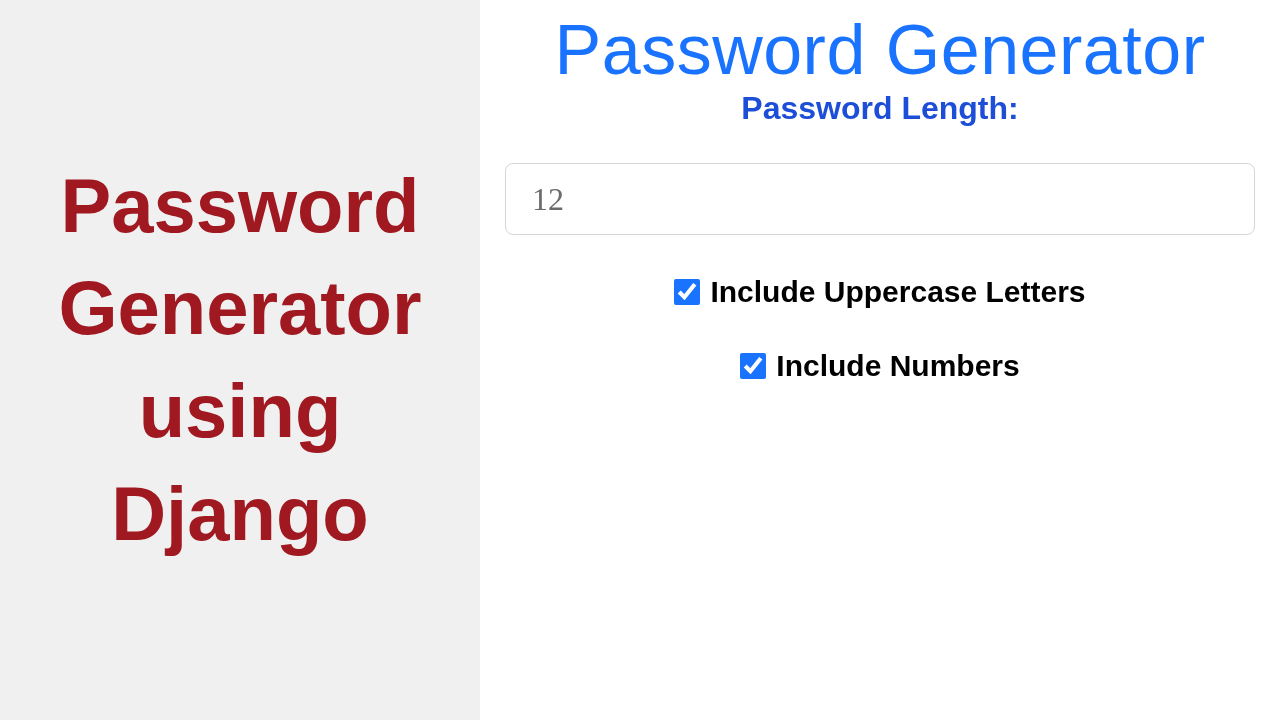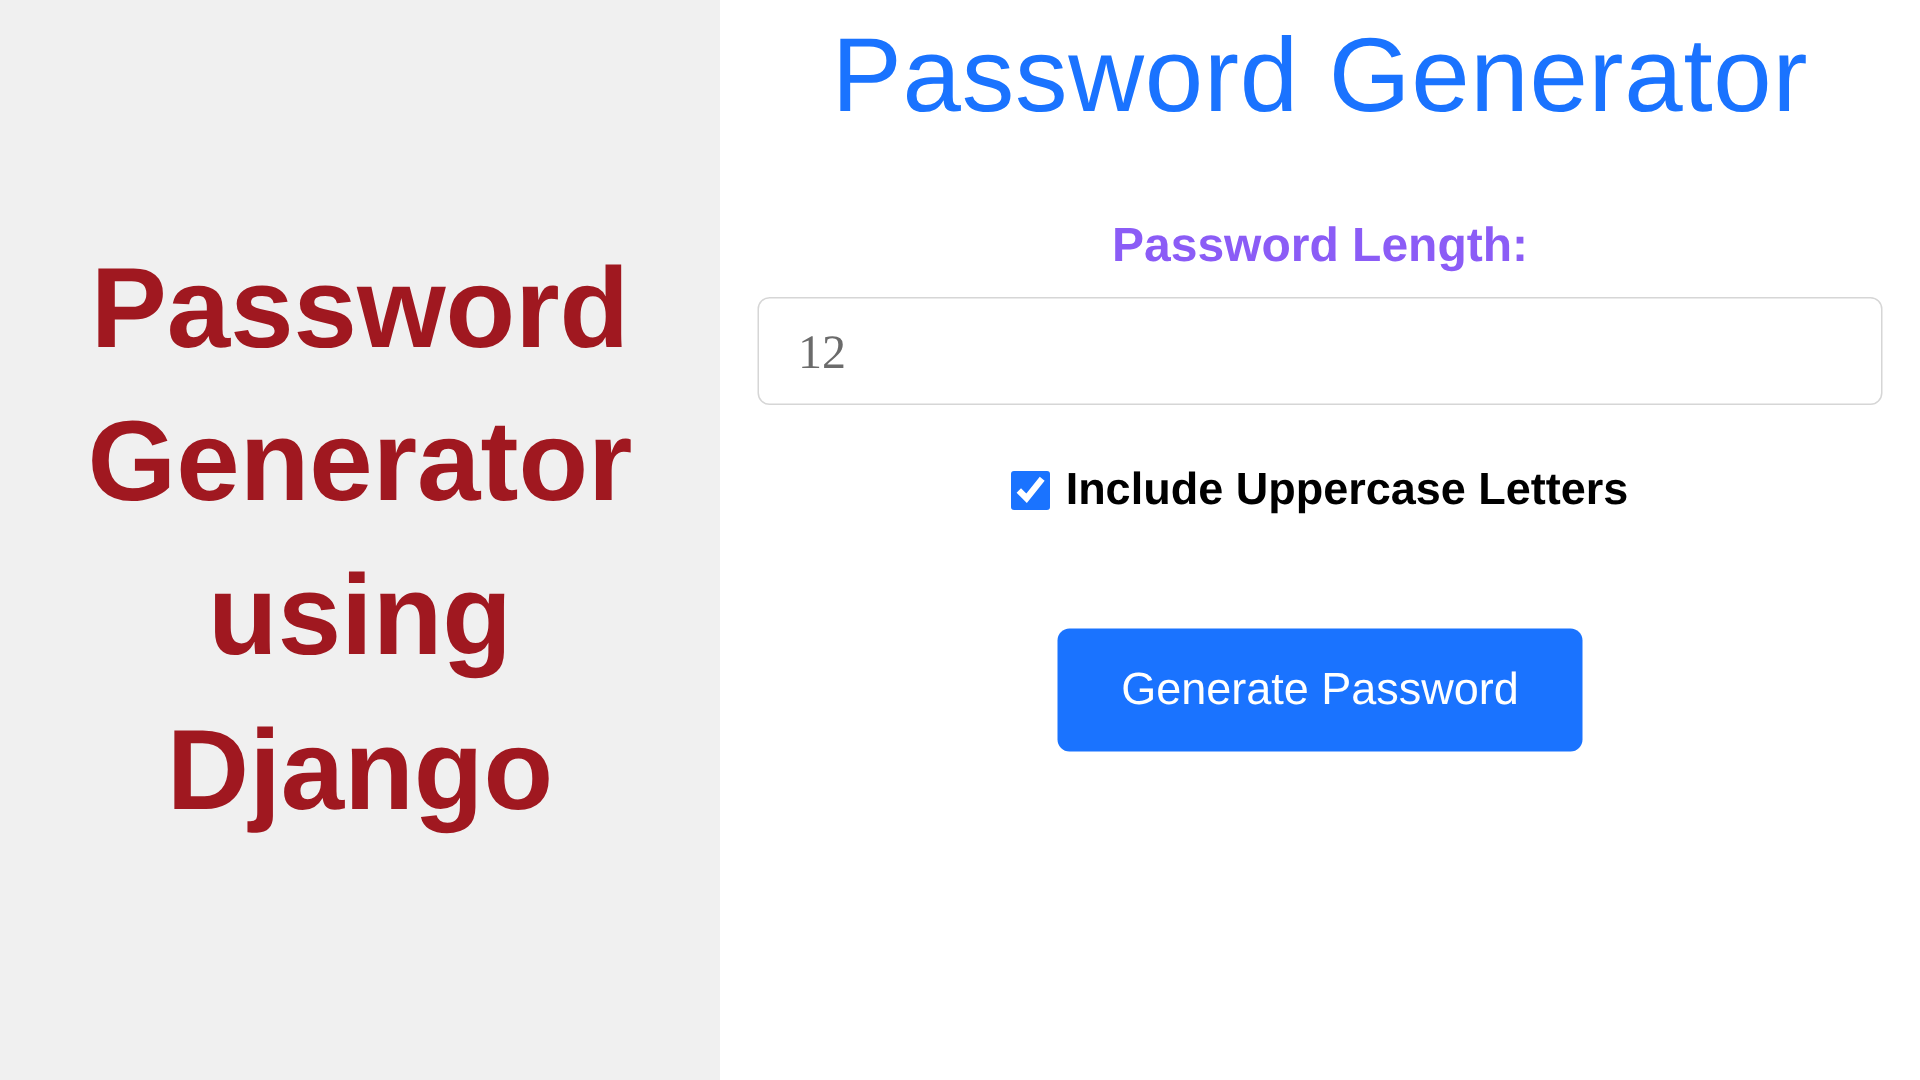--- a/index.html
+++ b/index.html
@@ -38,28 +38,27 @@
       background: #ffffff;
       padding: 10px 25px 20px 25px;
       display: flex;
       flex-direction: column;
       align-items: center;
     }
     .page-title {
       color: #1a73ff;
       font-size: 70px;
       font-weight: 400;
-      margin-bottom: 55px;
       letter-spacing: 0.5px;
     }
     .label-length {
       font-size: 32px;
       font-weight: bold;
-      color: #8b5cf6;
-      margin-bottom: 16px;
+      color: #1d4ed8;
+      margin-bottom: 36px;
     }
     .length-input {
       width: 100%;
       height: 72px;
       font-size: 32px;
       color: #6b6b6b;
       padding: 0 26px;
       border: 1px solid #d6d6d6;
       border-radius: 8px;
       background: #fff;
@@ -110,15 +109,18 @@
   <div class="label-length">Password Length:</div>
 
   <input type="text" class="length-input" value="12" style="">
 
   <div class="option-row">
     <input type="checkbox" checked="" style="">
     <span class="option-label">Include Uppercase Letters</span>
   </div>
 
 
+  <div class="option-row">
+    <input type="checkbox" checked="" style="">
+    <span class="option-label">Include Numbers</span>
+  </div>
 
-  <button class="generate-btn">Generate Password</button>
 </div>
 
 </body></html>

